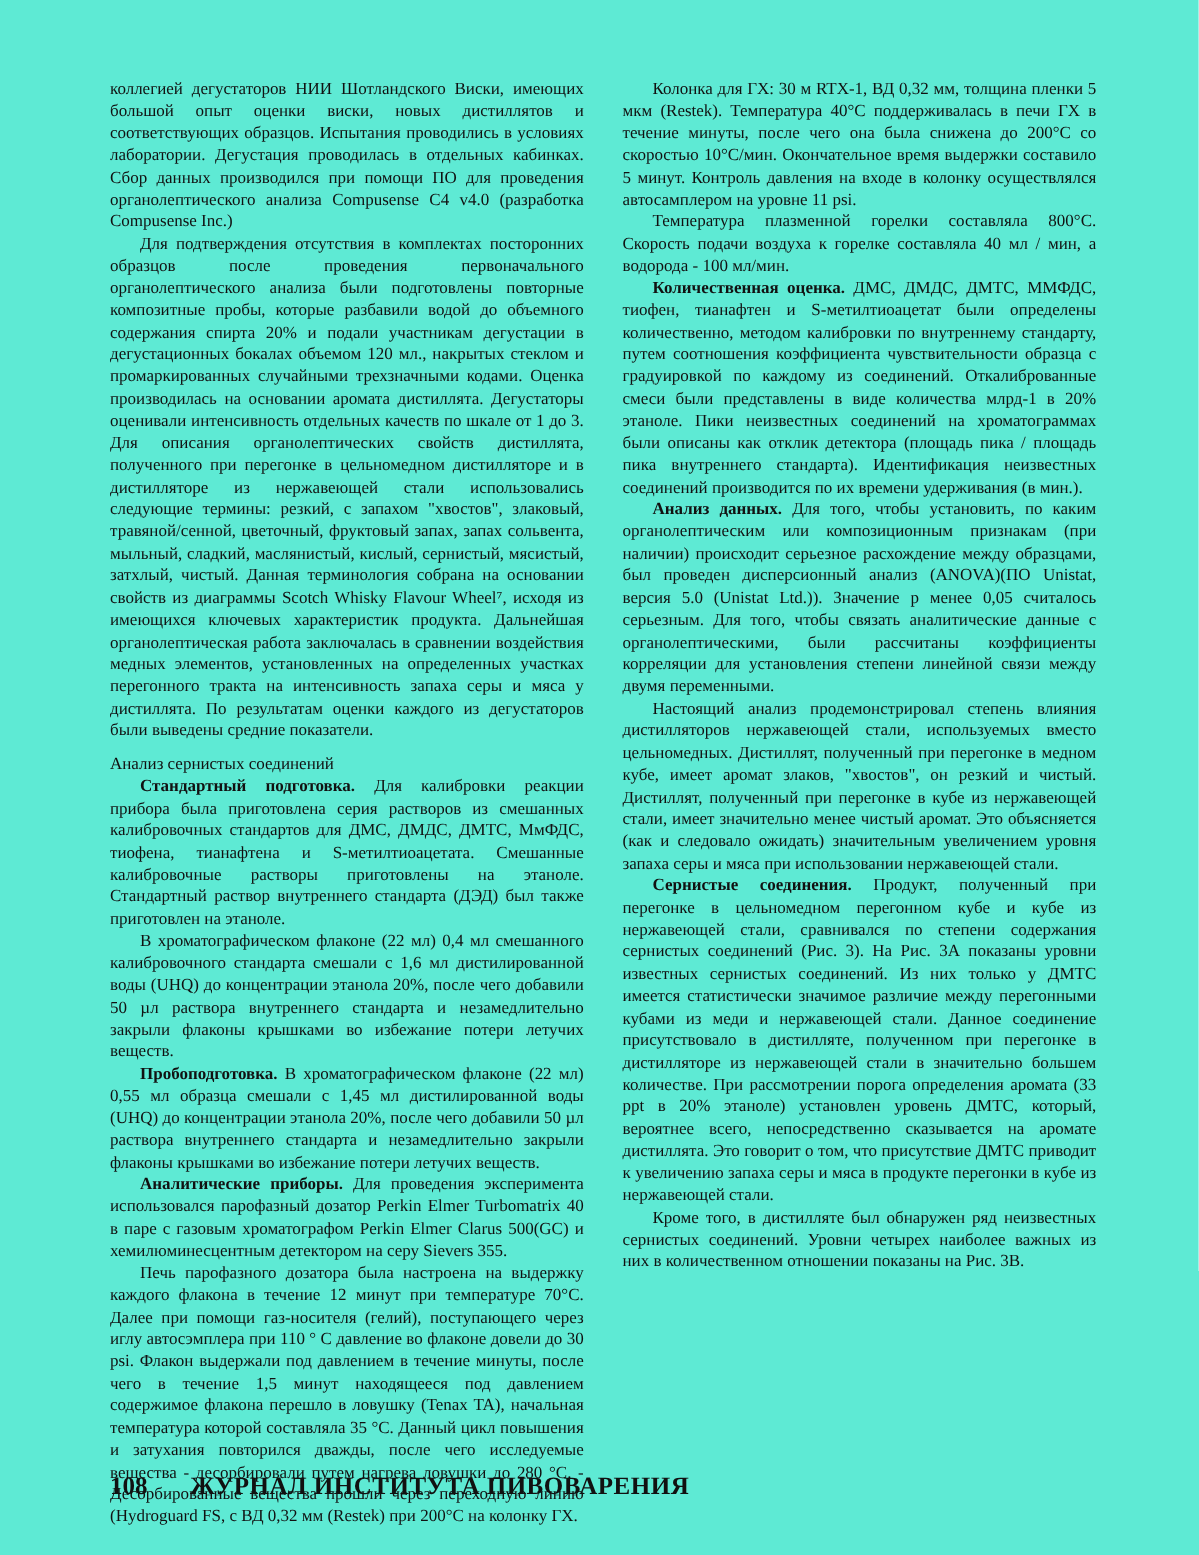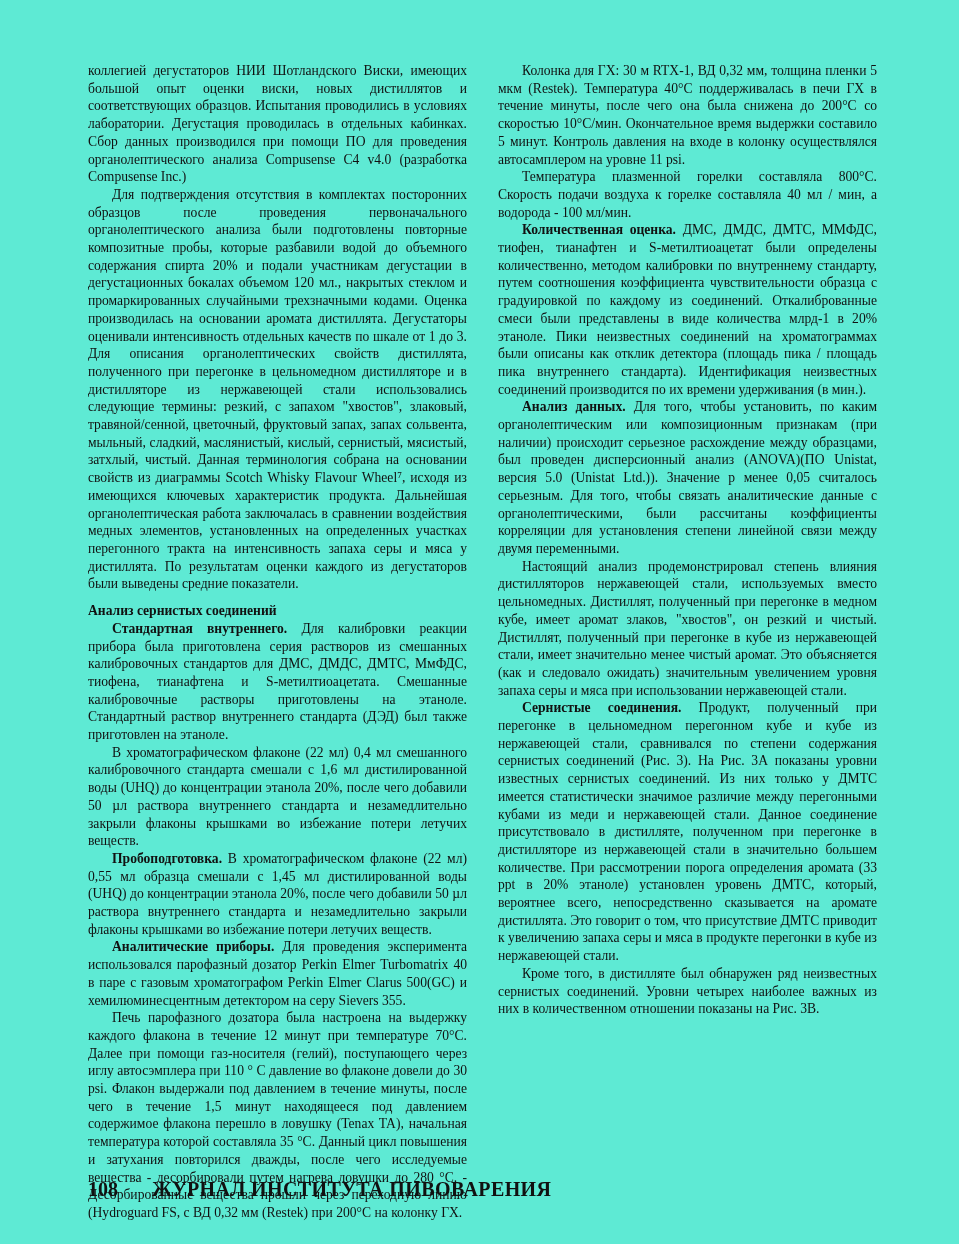--- a/index.html
+++ b/index.html
@@ -34,21 +34,21 @@
     margin: 0;
     text-indent: 24px;
   }
   p.para.noindent {
     text-indent: 0;
   }
   .lead {
     font-weight: bold;
   }
   .subhead {
-    font-weight: bold;
+    font-weight: normal;
     margin: 9px 0 0 0;
     text-align: left;
   }
   .results-head {
     font-weight: bold;
     text-align: center;
     letter-spacing: 3px;
     margin: 26px 0 20px 0;
   }
   .bold-subhead {
@@ -76,21 +76,21 @@
 <body>
 
 <div class="page">
 
   <div class="columns">
 
     <div class="col">
       <p class="para noindent"><span>коллегией дегустаторов НИИ Шотландского Виски, имеющих большой опыт оценки виски, новых дистиллятов и соответствующих образцов. Испытания проводились в условиях лаборатории. Дегустация проводилась в отдельных кабинках. Сбор данных производился при помощи ПО для проведения органолептического анализа Compusense C4 v4.0 (разработка Compusense Inc.)</span></p>
       <p class="para"><span>Для подтверждения отсутствия в комплектах посторонних образцов после проведения первоначального органолептического анализа были подготовлены повторные композитные пробы, которые разбавили водой до объемного содержания спирта 20% и подали участникам дегустации в дегустационных бокалах объемом 120 мл., накрытых стеклом и промаркированных случайными трехзначными кодами. Оценка производилась на основании аромата дистиллята. Дегустаторы оценивали интенсивность отдельных качеств по шкале от 1 до 3. Для описания органолептических свойств дистиллята, полученного при перегонке в цельномедном дистилляторе и в дистилляторе из нержавеющей стали использовались следующие термины: резкий, с запахом "хвостов", злаковый, травяной/сенной, цветочный, фруктовый запах,  запах сольвента, мыльный, сладкий, маслянистый, кислый, сернистый, мясистый, затхлый, чистый. Данная терминология собрана на основании свойств из диаграммы Scotch Whisky Flavour Wheel⁷, исходя из имеющихся ключевых характеристик продукта. Дальнейшая органолептическая работа заключалась в сравнении воздействия медных элементов, установленных на определенных участках перегонного тракта на интенсивность запаха серы и мяса у дистиллята. По результатам оценки каждого из дегустаторов были выведены средние показатели.</span></p>
       <p class="subhead">Анализ сернистых соединений</p>
-      <p class="para"><span class="lead">Стандартная внутреннего.</span><span> Для калибровки реакции прибора была приготовлена серия растворов из смешанных калибровочных стандартов для ДМС, ДМДС, ДМТС, МмФДС, тиофена, тианафтена и S-метилтиоацетата. Смешанные калибровочные растворы приготовлены на этаноле. Стандартный раствор внутреннего стандарта (ДЭД) был также приготовлен на этаноле.</span></p>
+      <p class="para"><span class="lead">Стандартный подготовка.</span><span> Для калибровки реакции прибора была приготовлена серия растворов из смешанных калибровочных стандартов для ДМС, ДМДС, ДМТС, МмФДС, тиофена, тианафтена и S-метилтиоацетата. Смешанные калибровочные растворы приготовлены на этаноле. Стандартный раствор внутреннего стандарта (ДЭД) был также приготовлен на этаноле.</span></p>
       <p class="para"><span>В хроматографическом флаконе (22 мл) 0,4 мл смешанного калибровочного стандарта смешали с 1,6 мл дистилированной воды (UHQ) до концентрации этанола 20%, после чего добавили 50 µл раствора внутреннего стандарта и незамедлительно закрыли флаконы крышками во избежание потери летучих веществ.</span></p>
       <p class="para"><span class="lead">Пробоподготовка.</span><span> В хроматографическом флаконе (22 мл) 0,55 мл образца смешали с 1,45 мл дистилированной воды (UHQ) до концентрации этанола 20%, после чего добавили 50 µл раствора внутреннего стандарта и незамедлительно закрыли флаконы крышками во избежание потери летучих веществ.</span></p>
       <p class="para"><span class="lead">Аналитические приборы.</span><span> Для проведения эксперимента использовался парофазный дозатор Perkin Elmer Turbomatrix 40 в паре с газовым хроматографом Perkin Elmer Clarus 500(GC) и хемилюминесцентным детектором на серу Sievers 355.</span></p>
       <p class="para"><span>Печь парофазного дозатора была настроена на выдержку каждого флакона в течение 12 минут при температуре 70°С. Далее при помощи газ-носителя (гелий), поступающего через иглу автосэмплера при 110 ° С давление во флаконе довели до 30 psi. Флакон выдержали под давлением в течение минуты, после чего в течение 1,5 минут находящееся под давлением содержимое флакона перешло в ловушку (Tenax TA), начальная температура которой составляла 35 °С. Данный цикл повышения и затухания повторился дважды, после чего исследуемые вещества - десорбировали путем нагрева ловушки до 280 °С. - Десорбированные вещества прошли через переходную линию (Hydroguard FS, с ВД 0,32 мм (Restek) при 200°С на колонку ГХ.</span></p>
     </div>
 
     <div class="col">
       <p class="para"><span>Колонка для ГХ: 30 м RTX-1, ВД 0,32 мм, толщина пленки 5 мкм (Restek). Температура 40°С поддерживалась в печи ГХ в течение минуты, после чего она была снижена до 200°С со скоростью 10°С/мин. Окончательное время выдержки составило 5 минут. Контроль давления на входе в колонку осуществлялся автосамплером на уровне 11 psi.</span></p>
       <p class="para"><span>Температура плазменной горелки составляла 800°С. Скорость подачи воздуха к горелке составляла 40 мл / мин, а водорода - 100 мл/мин.</span></p>
       <p class="para"><span class="lead">Количественная оценка.</span><span> ДМС, ДМДС, ДМТС, ММФДС, тиофен, тианафтен и S-метилтиоацетат были определены количественно, методом калибровки по внутреннему стандарту, путем соотношения коэффициента чувствительности образца с градуировкой по каждому из соединений. Откалиброванные смеси были представлены в виде количества млрд-1 в 20% этаноле. Пики неизвестных соединений на хроматограммах были описаны как отклик детектора (площадь пика / площадь пика внутреннего стандарта). Идентификация неизвестных соединений производится по их времени удерживания (в мин.).</span></p>

